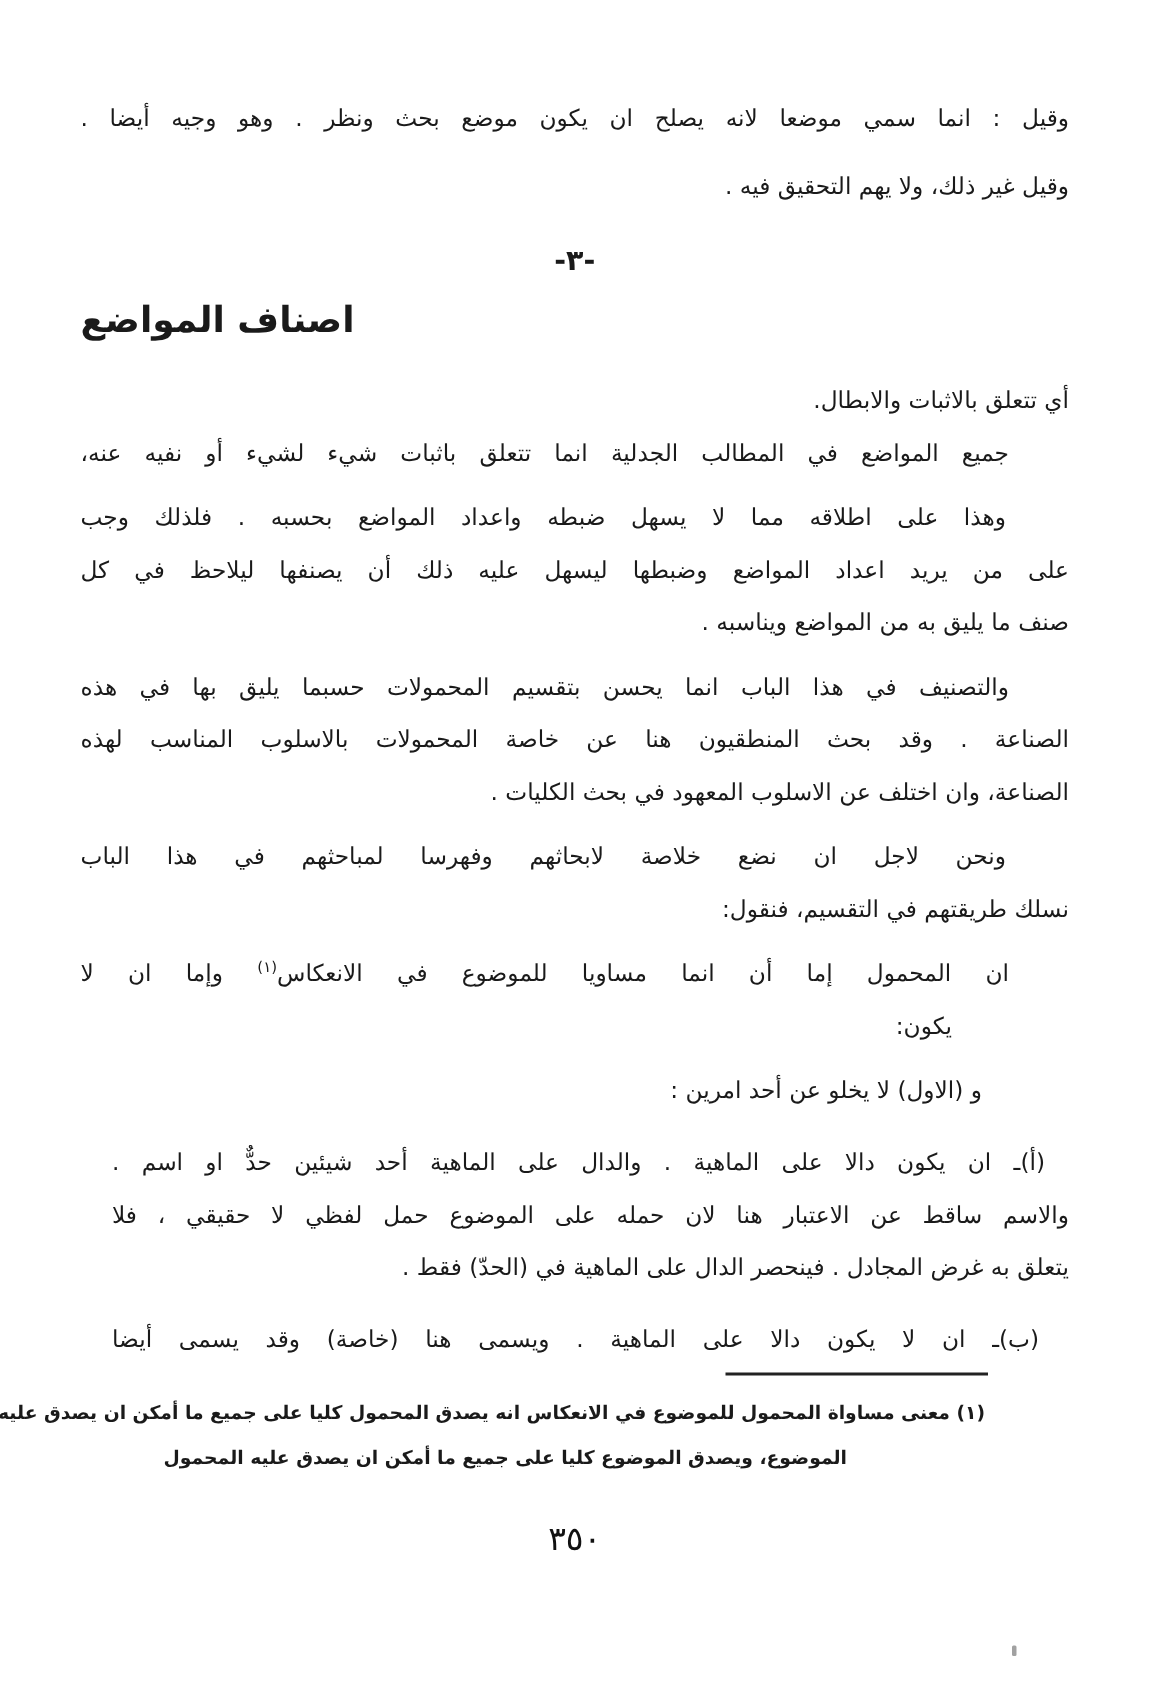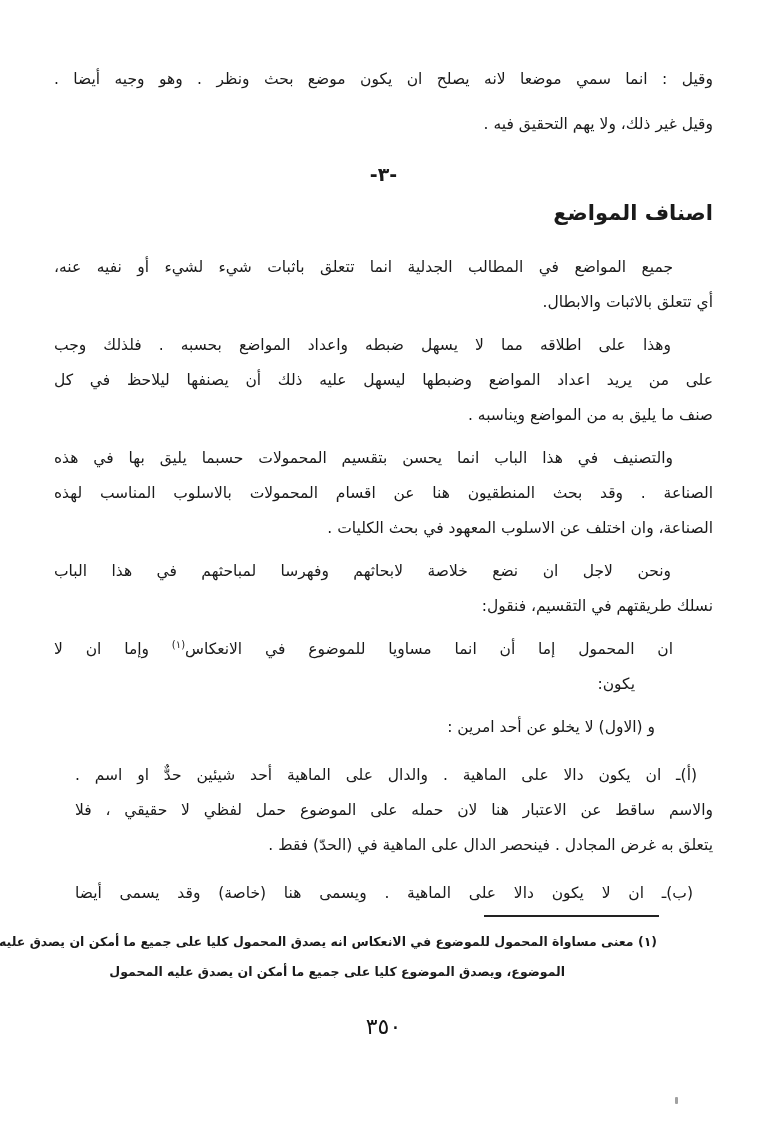--- a/index.html
+++ b/index.html
@@ -16,22 +16,22 @@
   .fill{text-align:justify;text-align-last:justify;}
   .endl{text-align:right;}
   .opening .bline{line-height:45px;}
   .bpara{margin-top:8px;}
   .gap-lg{margin-top:13px;margin-left:21px;}
   .secnum{
     margin-top:13px;text-align:center;font-weight:bold;
     font-size:19px;line-height:28px;letter-spacing:1px;
   }
   .sectitle{
-    margin-top:10px;margin-bottom:22px;text-align:right;
-    font-weight:bold;font-size:21px;line-height:30px;
+    margin-top:10px;margin-bottom:22px;text-align:left;
+    font-weight:bold;font-size:24px;line-height:30px;
   }
   
   .i16{text-indent:16px;}
   .i20{text-indent:20px;}
   .i40{text-indent:40px;}
   .i42{text-indent:42px;}
   .i56{text-indent:56px;}
   .i58{text-indent:58px;}
   .i78{text-indent:78px;}
   .i148{text-indent:148px;}
@@ -67,33 +67,33 @@
 
     <section class="opening">
       <div class="bline fill">وقيل : انما سمي موضعا لانه يصلح ان يكون موضع بحث ونظر . وهو وجيه أيضا .</div>
       <div class="bline endl">وقيل غير ذلك، ولا يهم التحقيق فيه .</div>
     </section>
 
     <div class="secnum">-٣-</div>
     <div class="sectitle">اصناف المواضع</div>
 
     <section class="bpara">
+      <div class="bline endl">أي تتعلق بالاثبات والابطال.</div>
       <div class="bline fill i40">جميع المواضع في المطالب الجدلية انما تتعلق باثبات شيء لشيء أو نفيه عنه،</div>
-      <div class="bline endl">أي تتعلق بالاثبات والابطال.</div>
     </section>
 
     <section class="bpara">
       <div class="bline fill i42">وهذا على اطلاقه مما لا يسهل ضبطه واعداد المواضع بحسبه . فلذلك وجب</div>
       <div class="bline fill">على من يريد اعداد المواضع وضبطها ليسهل عليه ذلك أن يصنفها ليلاحظ في كل</div>
       <div class="bline endl">صنف ما يليق به من المواضع ويناسبه .</div>
     </section>
 
     <section class="bpara">
       <div class="bline fill i40">والتصنيف في هذا الباب انما يحسن بتقسيم المحمولات حسبما يليق بها في هذه</div>
-      <div class="bline fill">الصناعة . وقد بحث المنطقيون هنا عن اقسام المحمولات بالاسلوب المناسب لهذه</div>
+      <div class="bline fill">الصناعة . وقد بحث المنطقيون هنا عن خاصة المحمولات بالاسلوب المناسب لهذه</div>
       <div class="bline endl">الصناعة، وان اختلف عن الاسلوب المعهود في بحث الكليات .</div>
     </section>
 
     <section class="bpara">
       <div class="bline fill i42">ونحن لاجل ان نضع خلاصة لابحاثهم وفهرسا لمباحثهم في هذا الباب</div>
       <div class="bline endl">نسلك طريقتهم في التقسيم، فنقول:</div>
     </section>
 
     <section class="bpara">
       <div class="bline fill i40">

